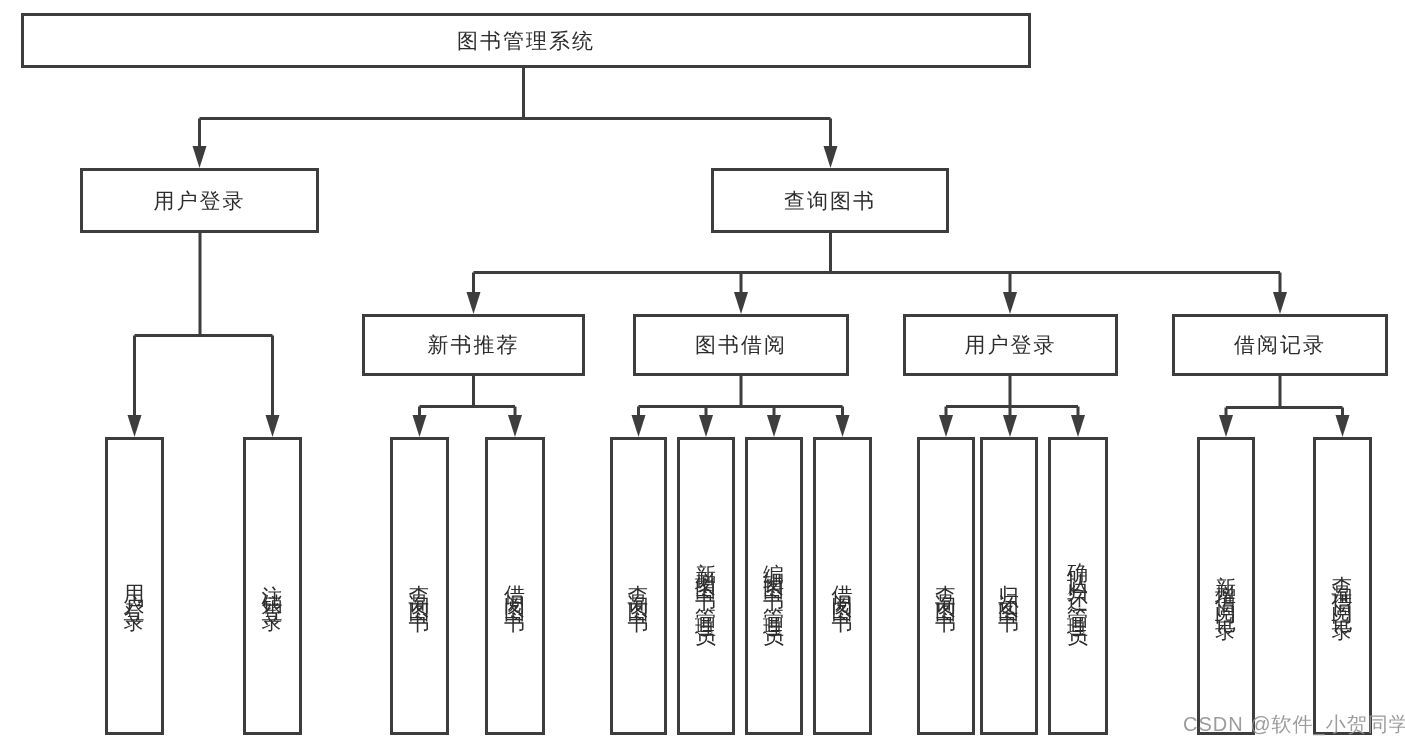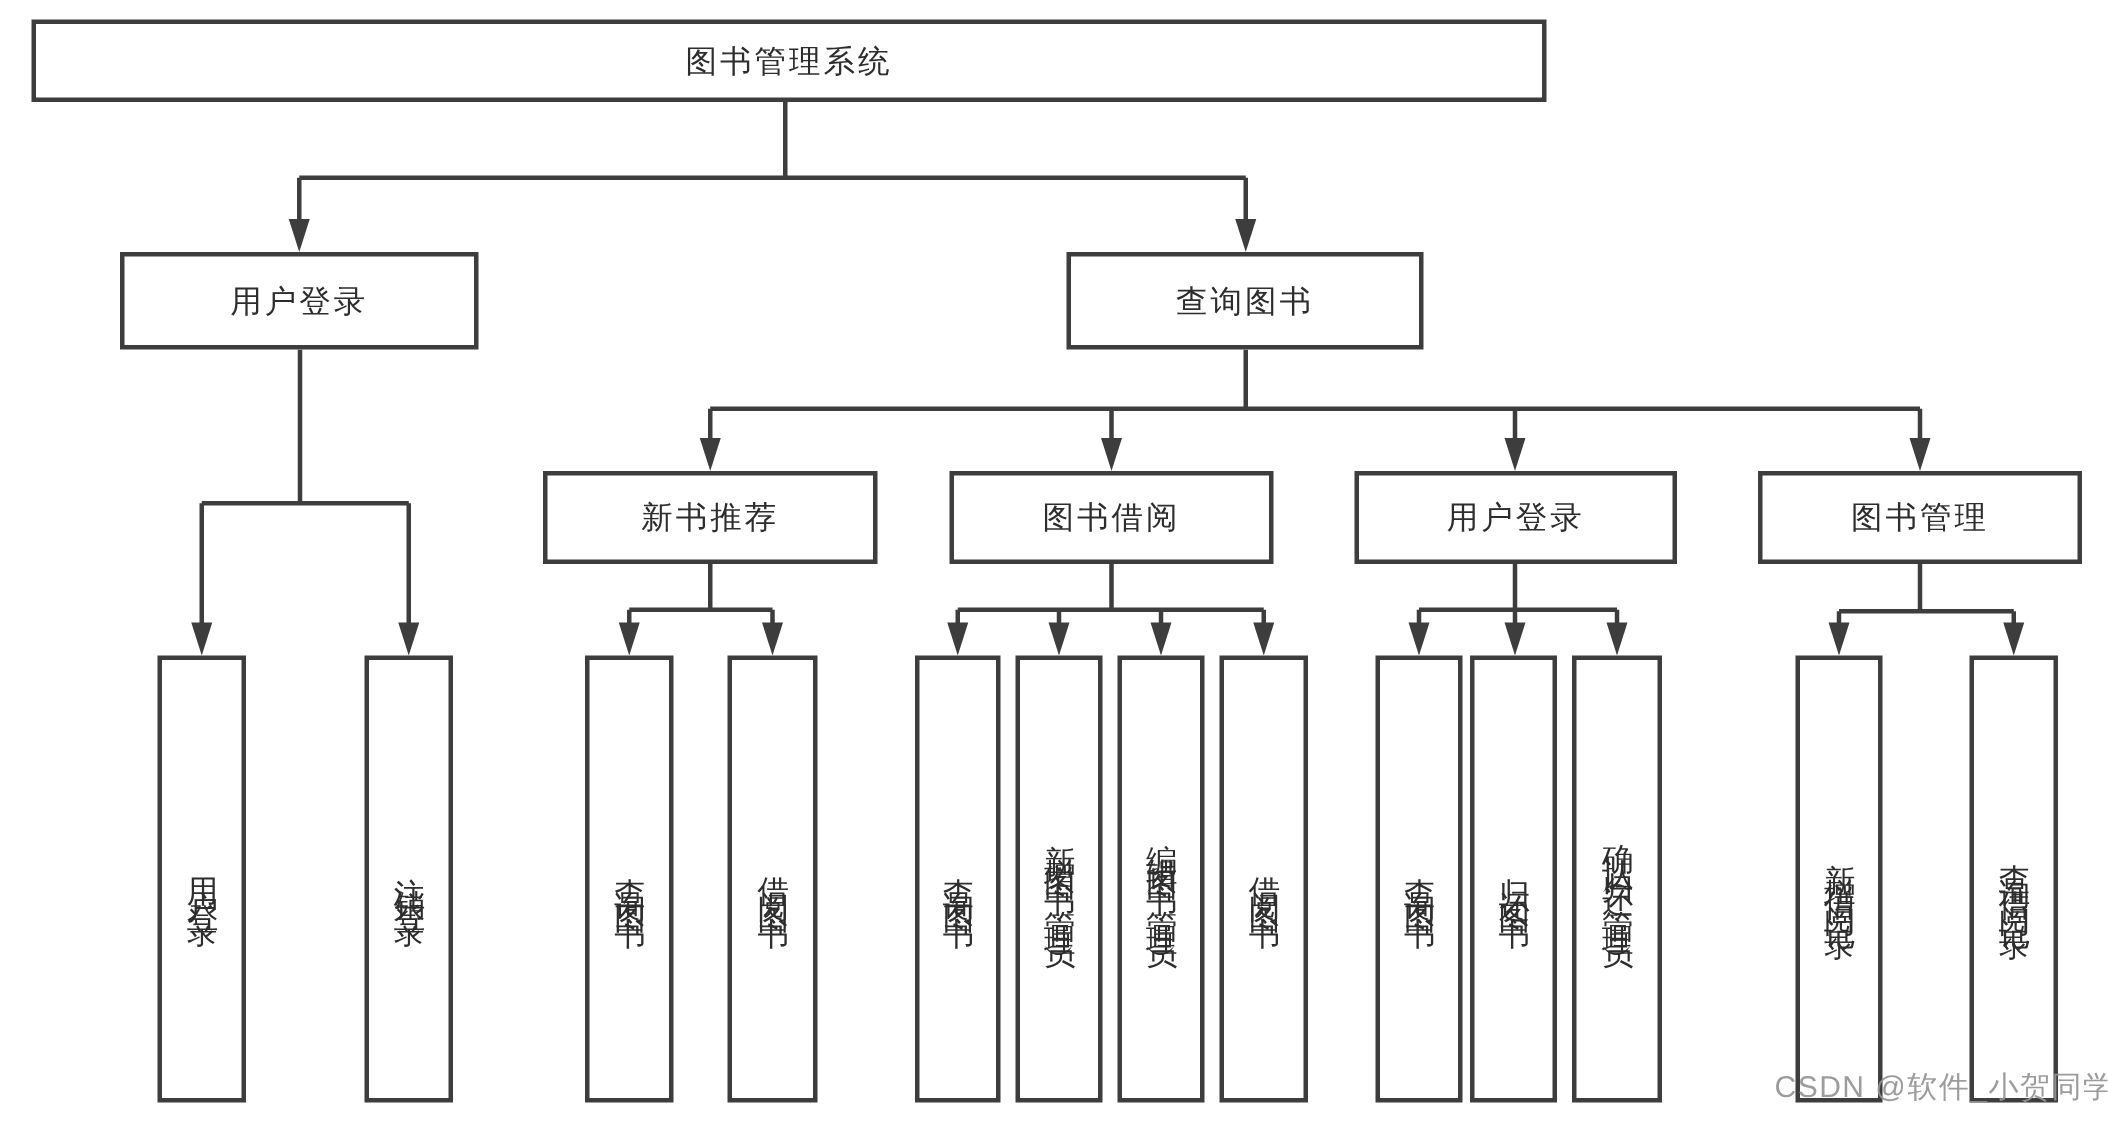--- a/index.html
+++ b/index.html
@@ -124,21 +124,21 @@
   <div class="box h lvl3" style="left:362px; width:223px;">
     <span class="label">新书推荐</span>
   </div>
   <div class="box h lvl3" style="left:633px; width:216px;">
     <span class="label">图书借阅</span>
   </div>
   <div class="box h lvl3" style="left:903px; width:215px;">
     <span class="label">用户登录</span>
   </div>
   <div class="box h lvl3" style="left:1172px; width:216px;">
-    <span class="label">图书管理</span>
+    <span class="label">借阅记录</span>
   </div>
 
   <div class="box leaf" style="left:105px; width:59px;">
     <span class="label">用户登录</span>
   </div>
   <div class="box leaf" style="left:243px; width:59px;">
     <span class="label">注销登录</span>
   </div>
 
   <div class="box leaf" style="left:390px; width:59px;">

